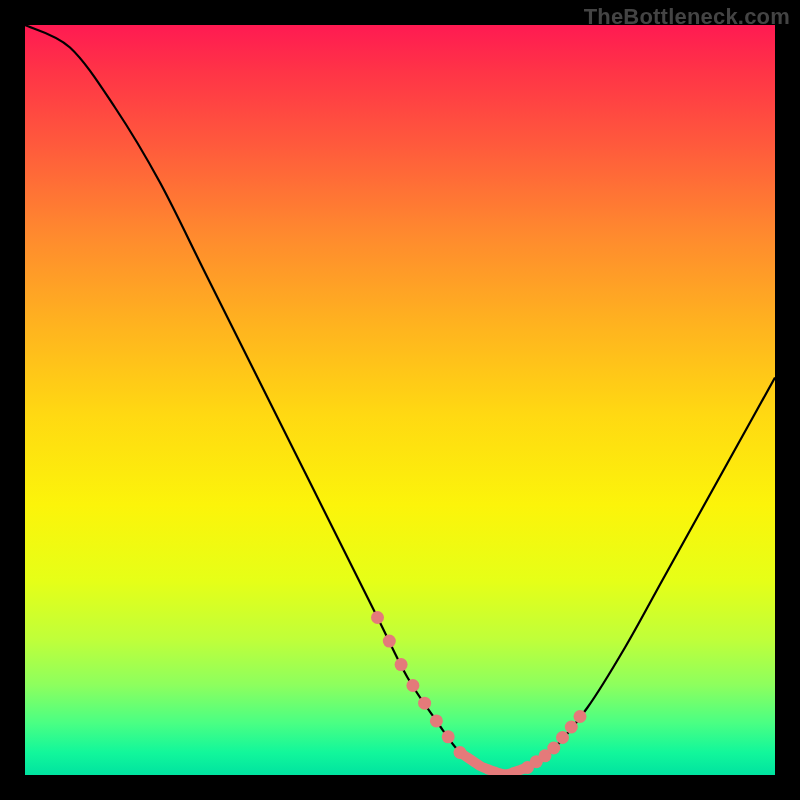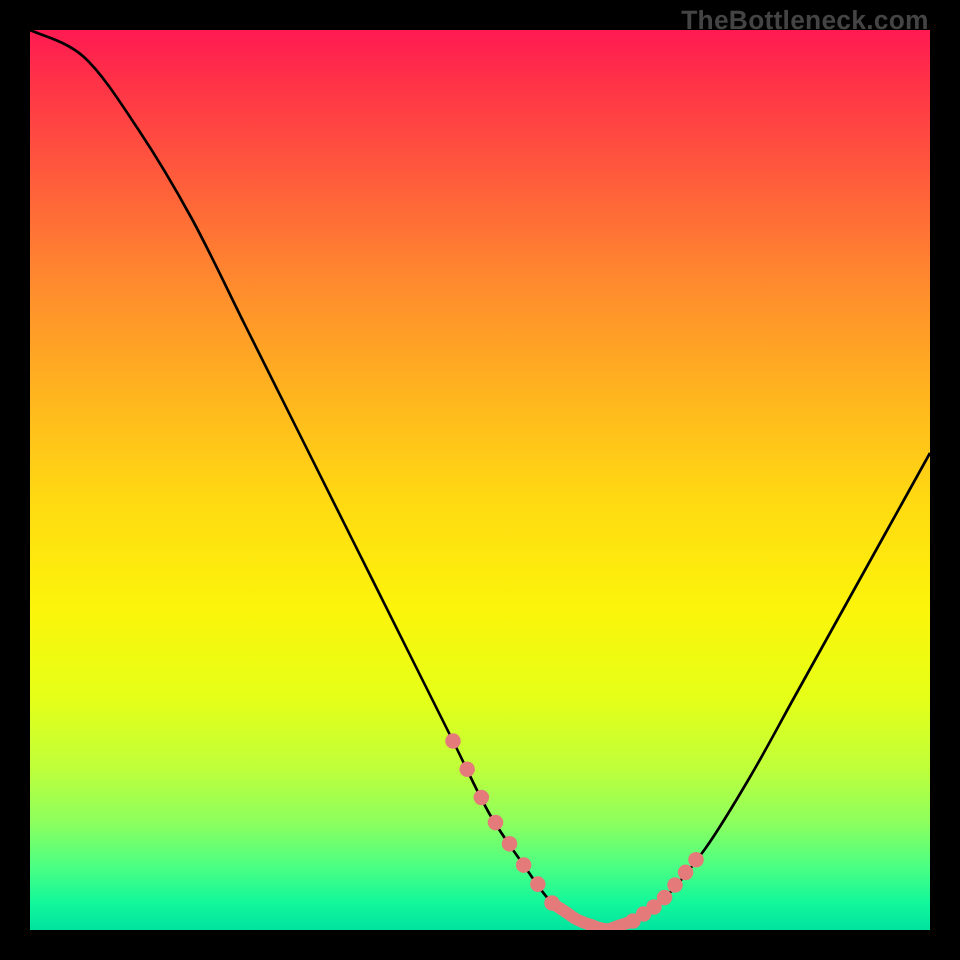--- a/index.html
+++ b/index.html
@@ -7,21 +7,21 @@
     width: 800px;
     height: 800px;
     background: #000;
     overflow: hidden;
     position: relative;
     font-family: Arial, Helvetica, sans-serif;
   }
   .watermark {
     position: absolute;
     top: 4px;
-    right: 26px;
+    right: 10px;
     color: #444;
     font-size: 22px;
     font-weight: bold;
     letter-spacing: 0.2px;
     z-index: 50;
     user-select: none;
   }
   .plot-area {
     position: absolute;
     left: 25px;

